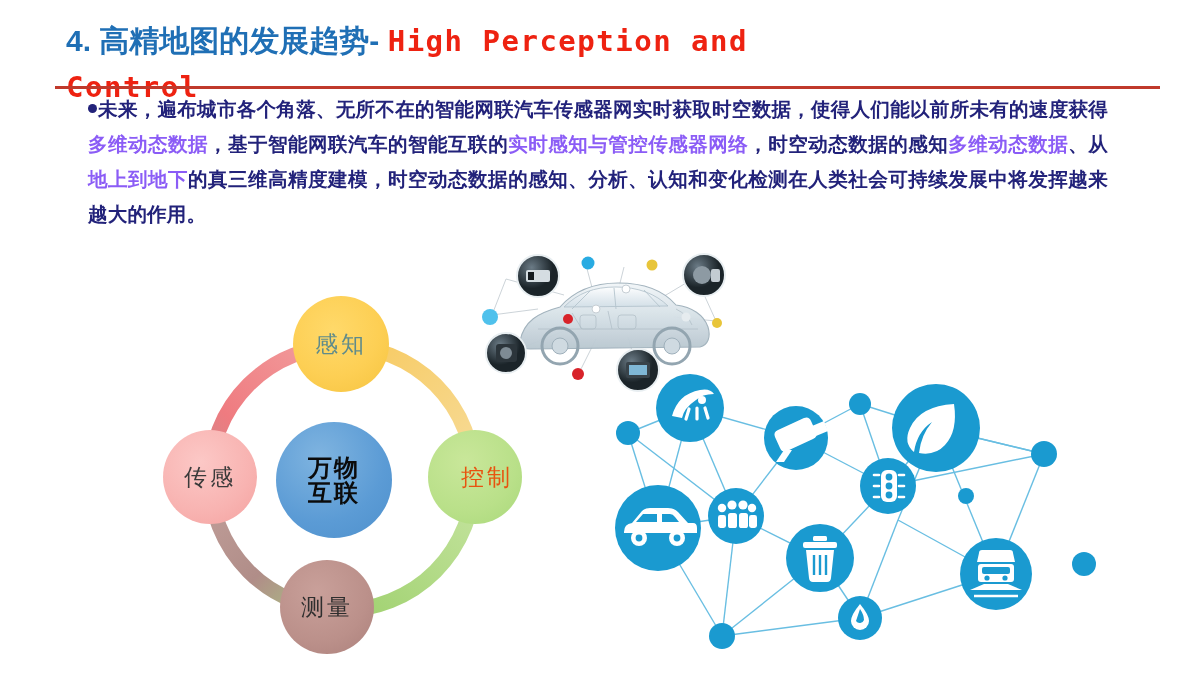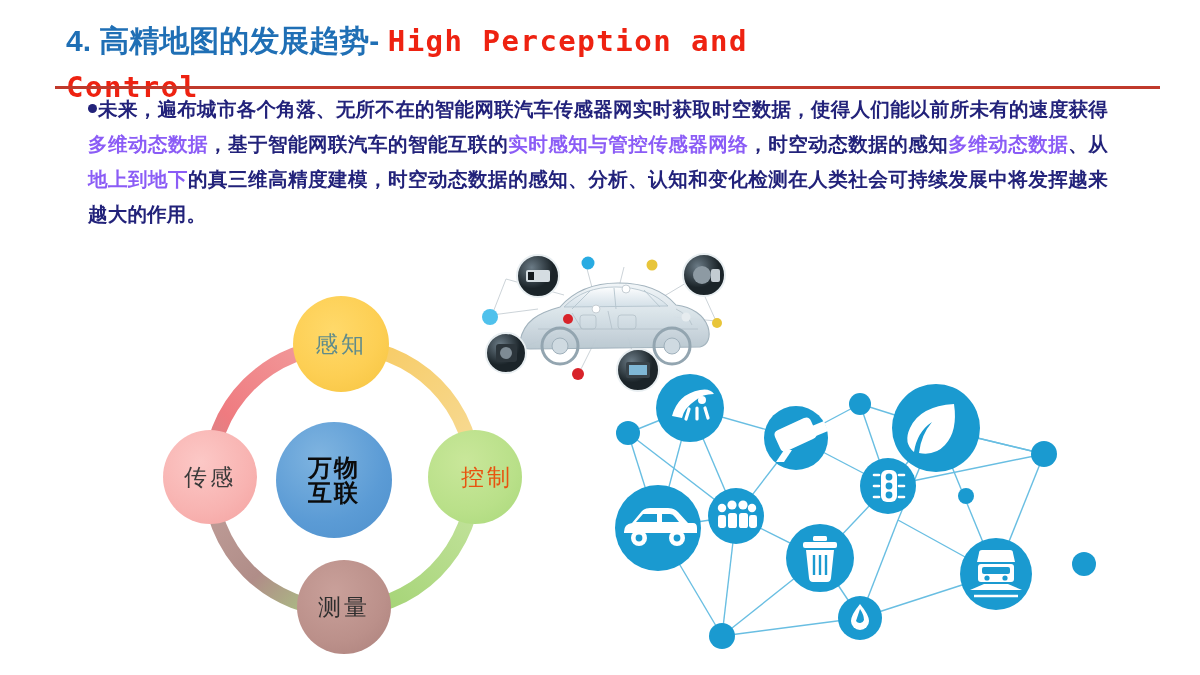--- a/index.html
+++ b/index.html
@@ -54,21 +54,21 @@
     left:13px;top:140px;width:94px;height:94px;
     background:radial-gradient(circle at 40% 34%,#fcc8c6 0%,#f8b3b1 60%,#f4a19f 100%);
   }
   .n-chuan span{color:#3a3a3a;}
   .n-ctrl{ 
     left:278px;top:140px;width:94px;height:94px;
     background:radial-gradient(circle at 40% 34%,#c9e79a 0%,#b9e089 60%,#a9d87a 100%);
   }
   .n-ctrl span{color:#e8530f;margin-left:24px;}
   .n-meas{ 
-    left:147px;top:270px;width:94px;height:94px;
+    left:130px;top:270px;width:94px;height:94px;
     background:radial-gradient(circle at 40% 34%,#c9a09a 0%,#bb908a 60%,#ab807b 100%);
   }
   .n-meas span{color:#2e2e2e;}
   .n-center{
     left:126px;top:132px;width:116px;height:116px;
     background:radial-gradient(circle at 38% 30%,#7fb4e0 0%,#5b9bd5 60%,#4e90cc 100%);
     flex-direction:column;line-height:1.05;
   }
   .n-center span{color:#0b0b0b;font-size:24px;font-weight:bold;letter-spacing:2px;}
 

